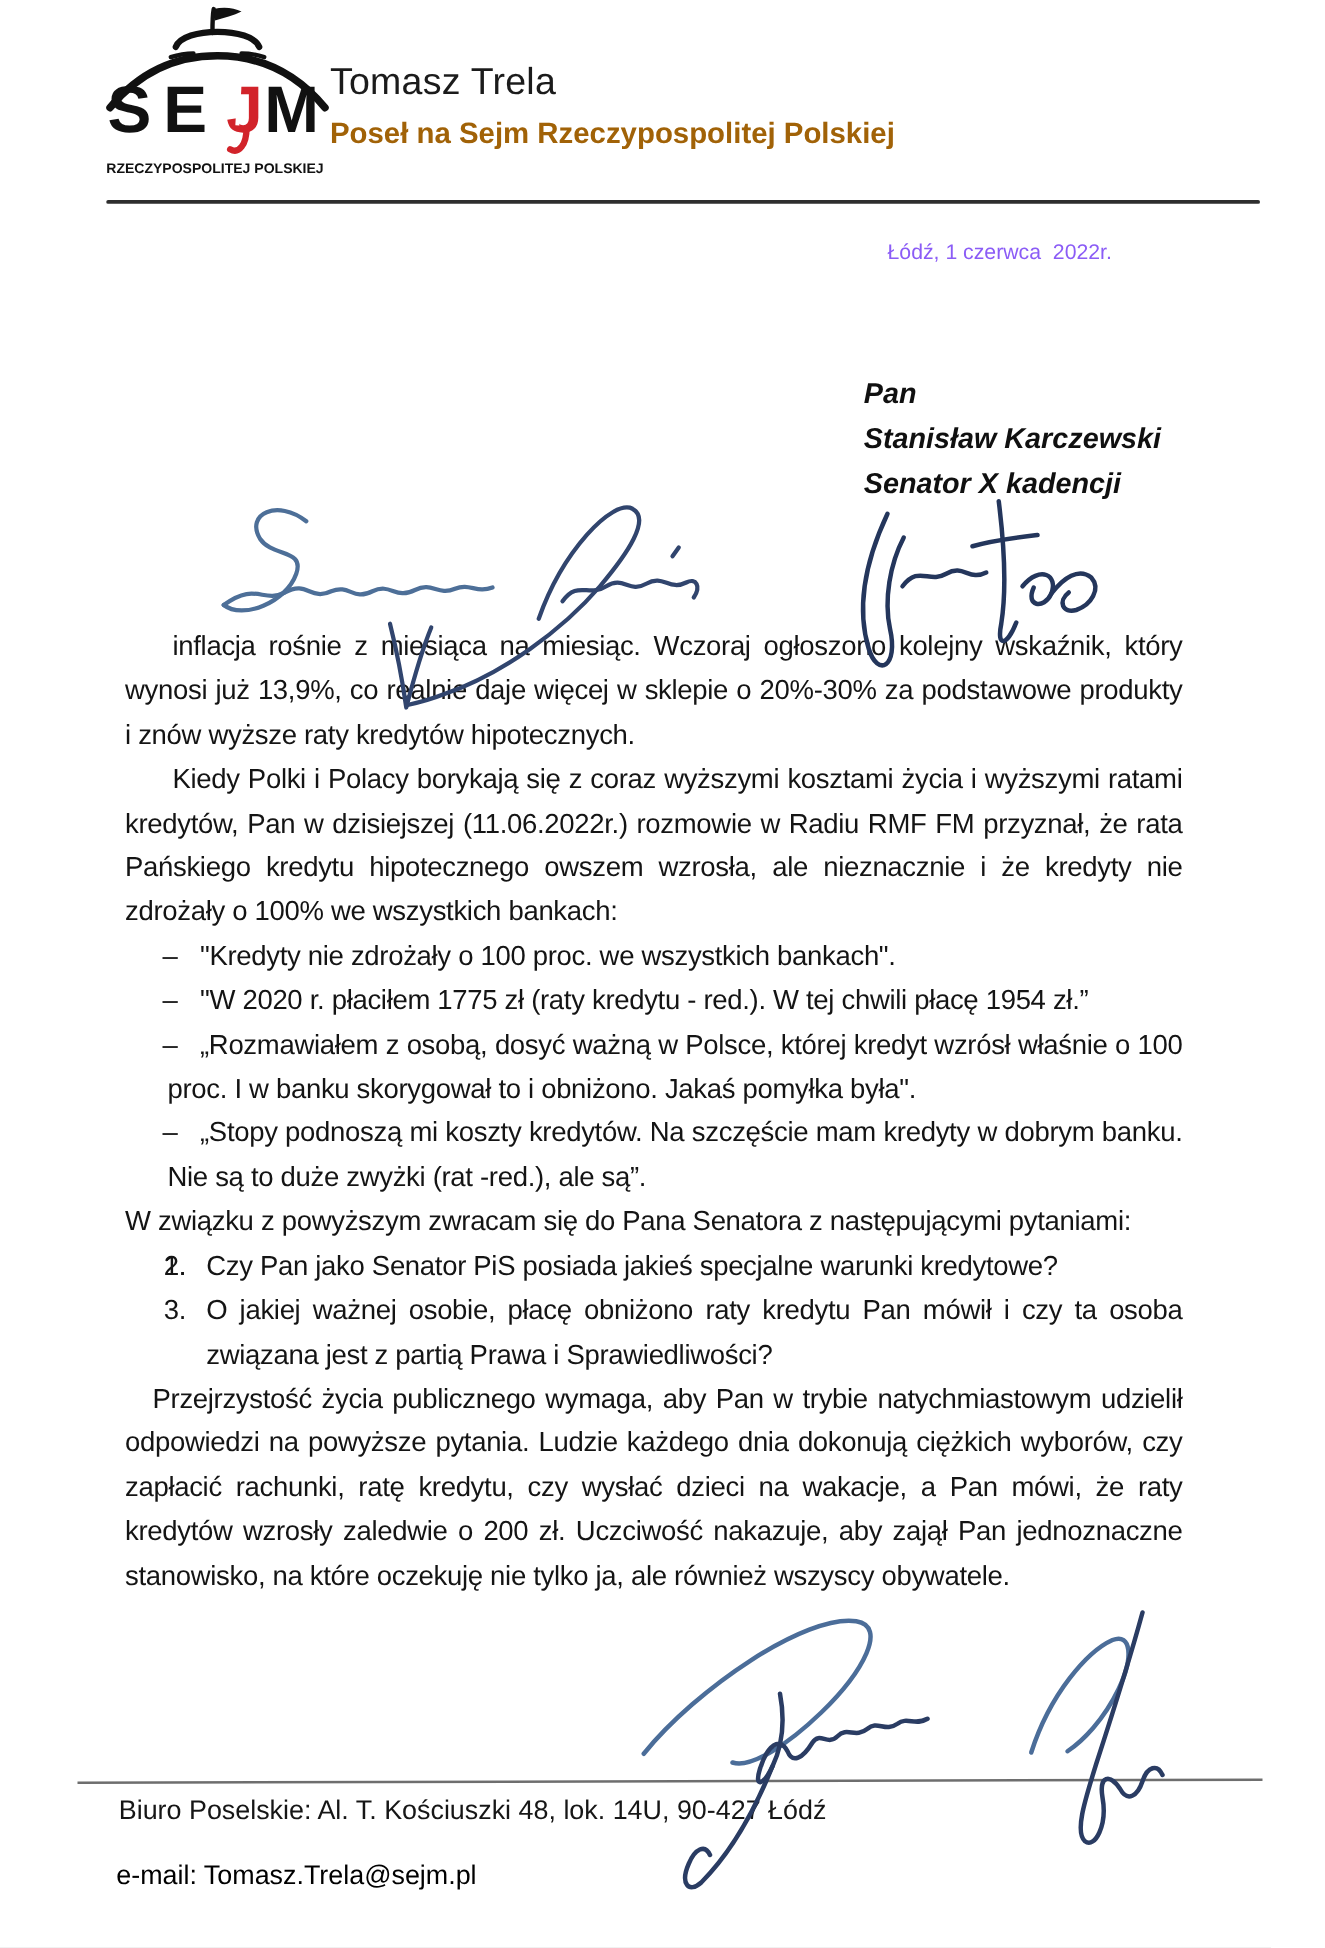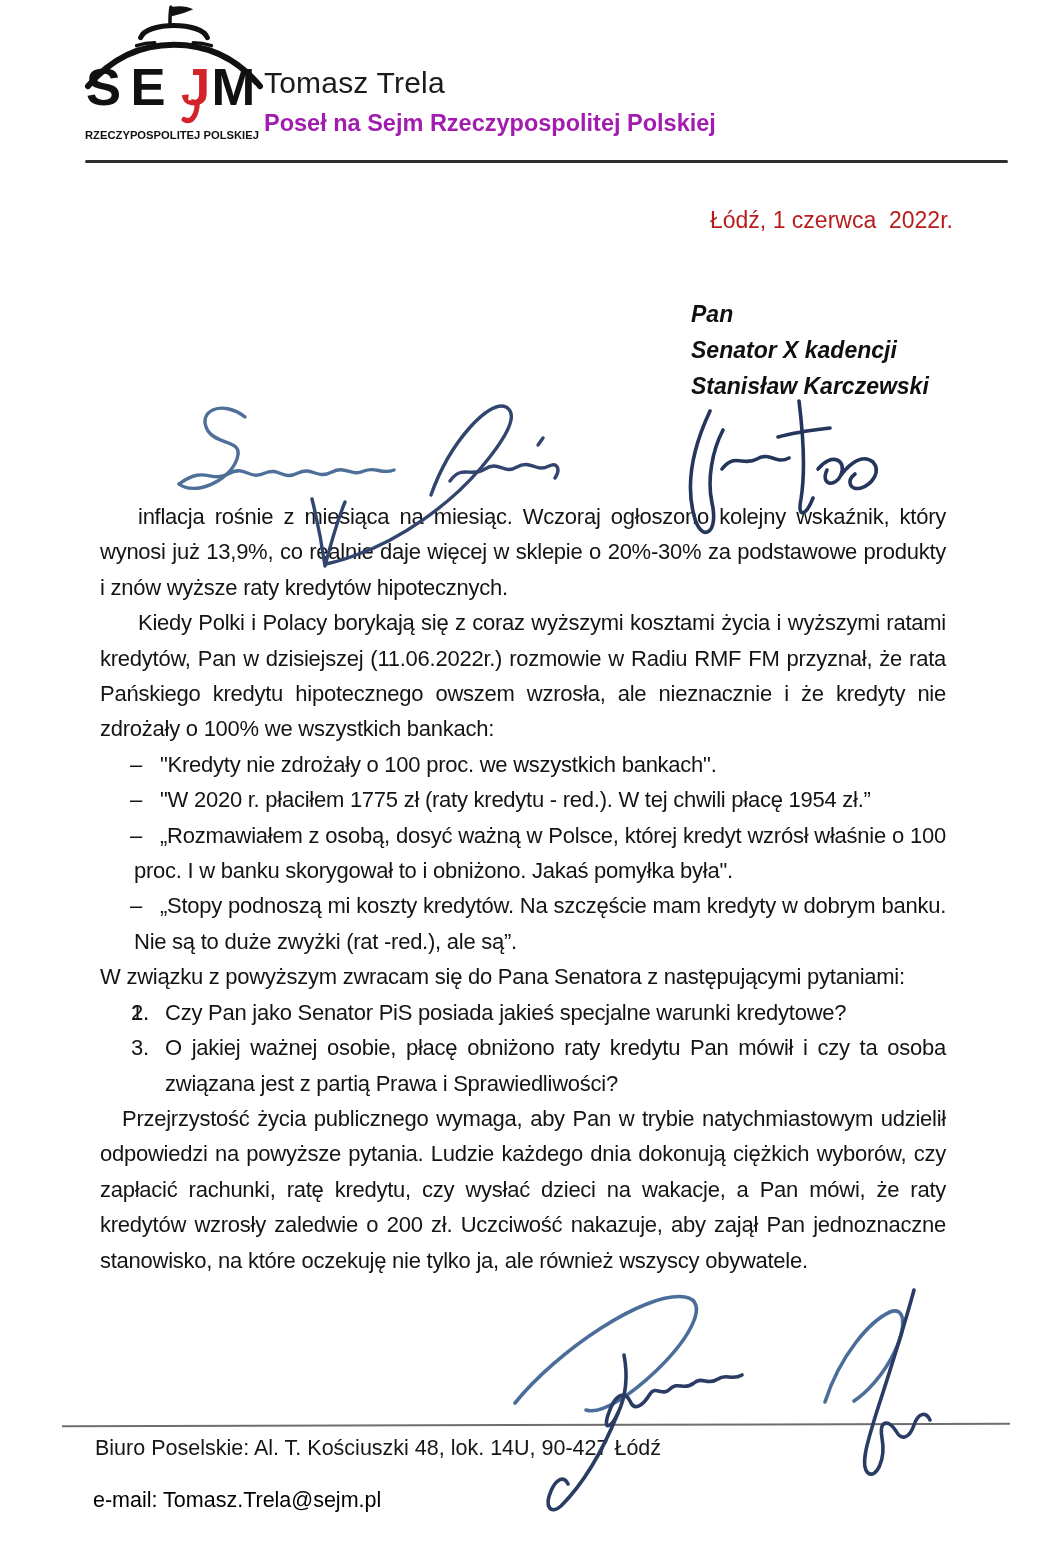--- a/index.html
+++ b/index.html
@@ -3,26 +3,26 @@
 <meta charset="utf-8">
 <style>
   html,body{margin:0;padding:0;background:#e8e8e8;}
   .page{
     position:relative;width:1060px;height:1558px;background:#ffffff;
     font-family:"Liberation Sans", sans-serif;color:#161616;overflow:hidden;
     margin:0 auto;
   }
   
   .logo{position:absolute;left:84px;top:4px;width:180px;height:142px;}
-  .lh-text{position:absolute;left:264px;top:66px;}
+  .lh-text{position:absolute;left:264px;top:49px;}
   .lh-name{font-size:30px;font-weight:400;color:#1b1b1b;letter-spacing:.2px;}
-  .lh-role{font-size:23.5px;font-weight:700;margin-top:10px;color:#a21caf;}
+  .lh-role{font-size:23.5px;font-weight:700;margin-top:10px;color:#a16207;}
   .rule-top{position:absolute;left:85px;top:160px;width:923px;height:3px;background:#2e2e2e;border-radius:2px;}
   
-  .dateline{position:absolute;left:710px;top:207px;font-size:23px;white-space:pre;color:#b91c1c;}
+  .dateline{position:absolute;left:710px;top:192px;font-size:17px;white-space:pre;color:#8b5cf6;}
   .recipient{position:absolute;left:691px;top:296px;font-size:23px;font-weight:700;line-height:36px;color:#101010;font-style:italic;}
   
   .hand-salutation{position:absolute;left:150px;top:383px;width:740px;height:192px;pointer-events:none;z-index:5;}
   .hand-signature{position:absolute;left:505px;top:1281px;width:455px;height:242px;pointer-events:none;z-index:6;}
   
   .body-text{
     position:absolute;left:100px;top:499px;width:846px;
     font-size:22px;line-height:35.4px;text-align:justify;color:#141414;
     letter-spacing:-0.25px;
   }
@@ -72,22 +72,22 @@
   <div class="lh-text">
     <div class="lh-name">Tomasz Trela</div>
     <div class="lh-role">Poseł na Sejm Rzeczypospolitej Polskiej</div>
   </div>
   <div class="rule-top"></div>
 
   <div class="dateline">Łódź, 1 czerwca  2022r.</div>
 
   <div class="recipient">
     <div>Pan</div>
+    <div>Stanisław Karczewski</div>
     <div>Senator X kadencji</div>
-    <div>Stanisław Karczewski</div>
   </div>
 
   <svg class="hand-salutation" viewBox="0 0 740 192">
 
     <g class="ink" stroke="#4d6f98" stroke-width="3.4">
       <path d="M 95,34 C 72,16 46,28 58,48 C 68,63 94,56 87,76 C 79,99 44,113 29,101"></path>
       <path d="M 29,101 C 55,82 60,100 78,91 C 96,81 98,98 115,90 C 130,84 132,98 148,90 C 163,83 166,97 182,89 C 196,82 200,94 214,88 C 226,83 231,92 244,87"></path>
     </g>
 
     <g class="ink" stroke="#31456e" stroke-width="3.4">

